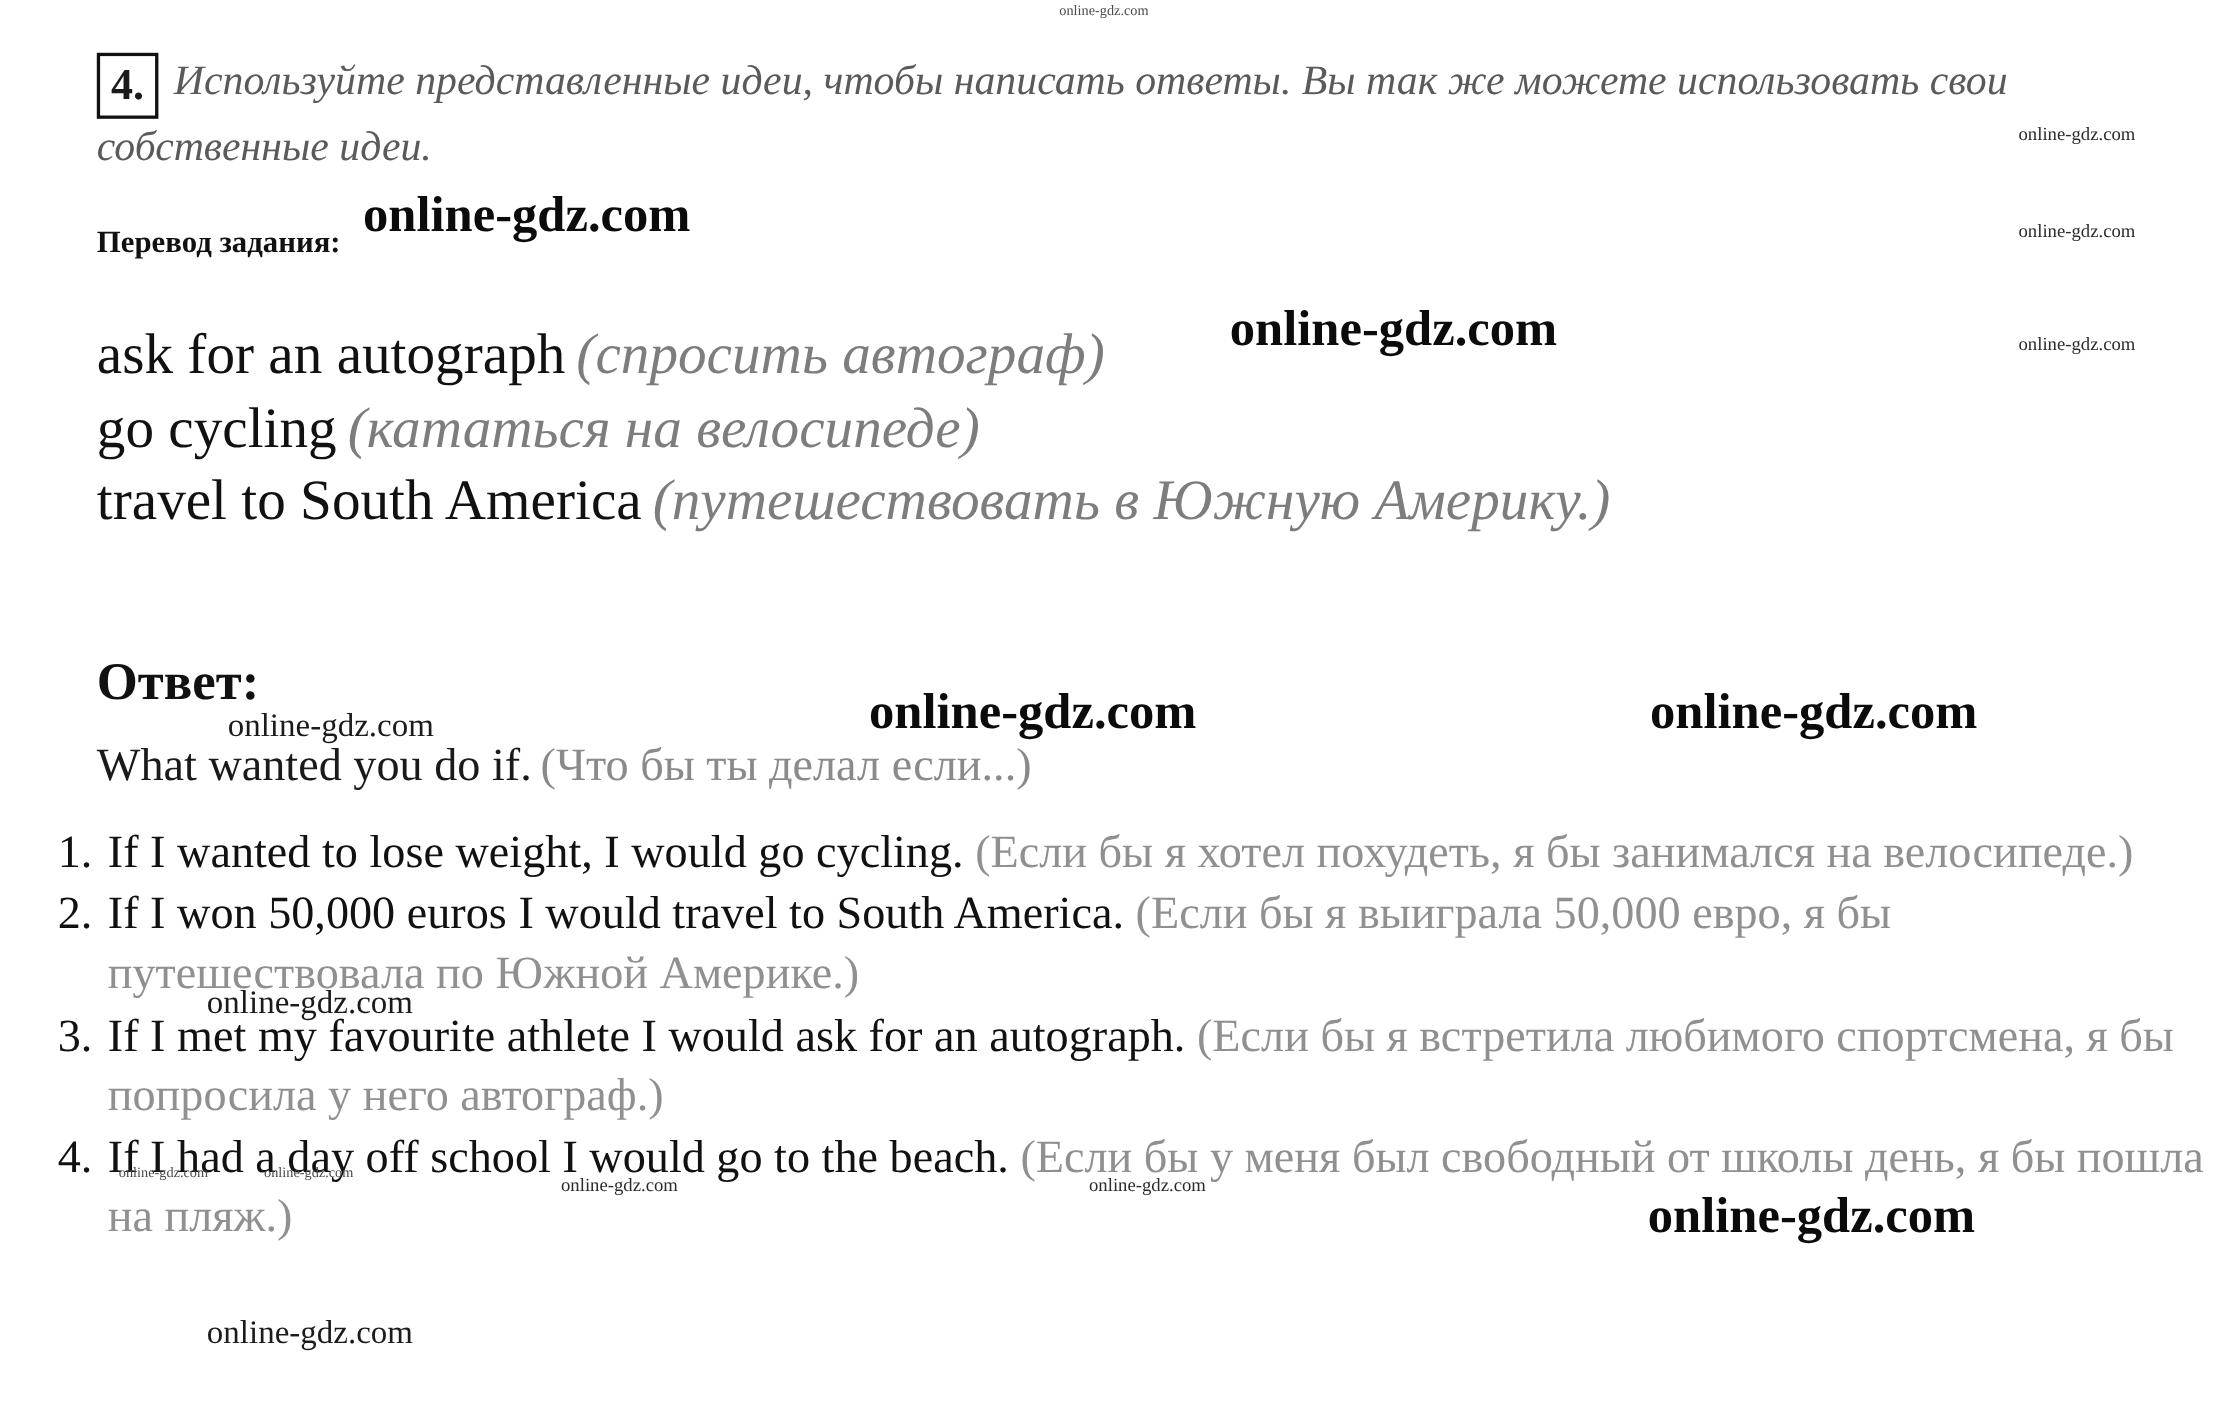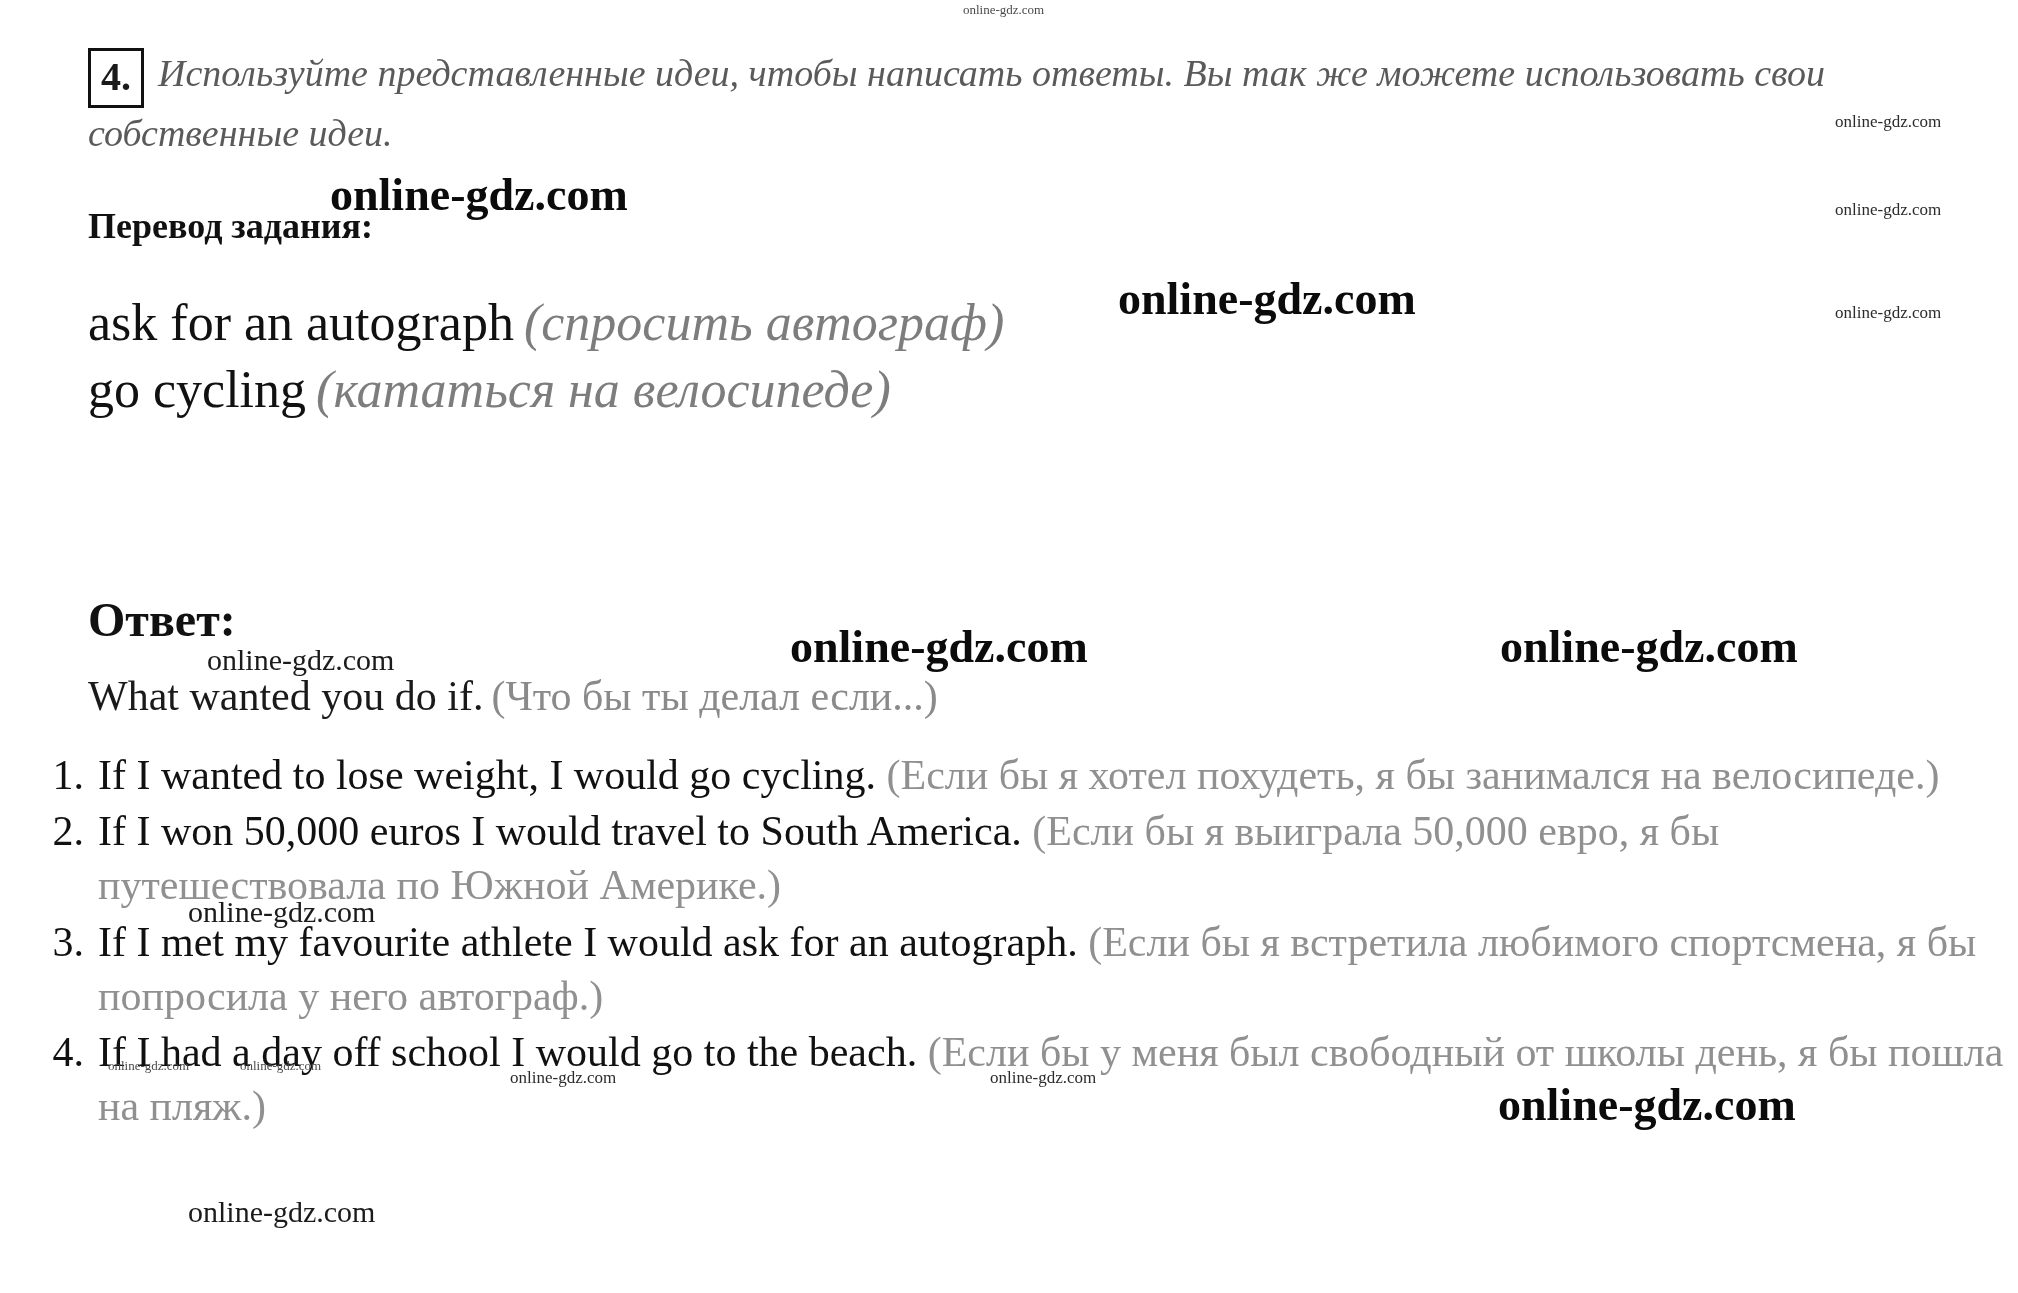--- a/index.html
+++ b/index.html
@@ -47,21 +47,21 @@
     line-height: 1.32;
     color: #5a5a5a;
   }
 
   
   .label-translation {
     position: absolute;
     left: 88px;
     top: 205px;
     font-weight: bold;
-    font-size: 36px;
+    font-size: 28px;
     color: #111;
   }
   .label-answer {
     position: absolute;
     left: 88px;
     top: 592px;
     font-weight: bold;
     font-size: 48px;
     color: #111;
   }
@@ -144,20 +144,23 @@
   </div>
 
   <div class="label-translation">Перевод задания:</div>
 
   <div class="vocab">
     <div class="vocab-line">
       <span class="vocab-en">ask for an autograph</span><span class="vocab-ru">(спросить автограф)</span>
     </div>
     <div class="vocab-line">
       <span class="vocab-en">go cycling</span><span class="vocab-ru">(кататься на велосипеде)</span>
+    </div>
+    <div class="vocab-line">
+      <span class="vocab-en">travel to South America</span><span class="vocab-ru">(путешествовать в Южную Америку.)</span>
     </div>
   </div>
 
   <div class="label-answer">Ответ:</div>
 
   <div class="answer-intro">
     <span>What wanted you do if.</span><span class="ru">(Что бы ты делал если...)</span>
   </div>
 
   <div class="answers">

